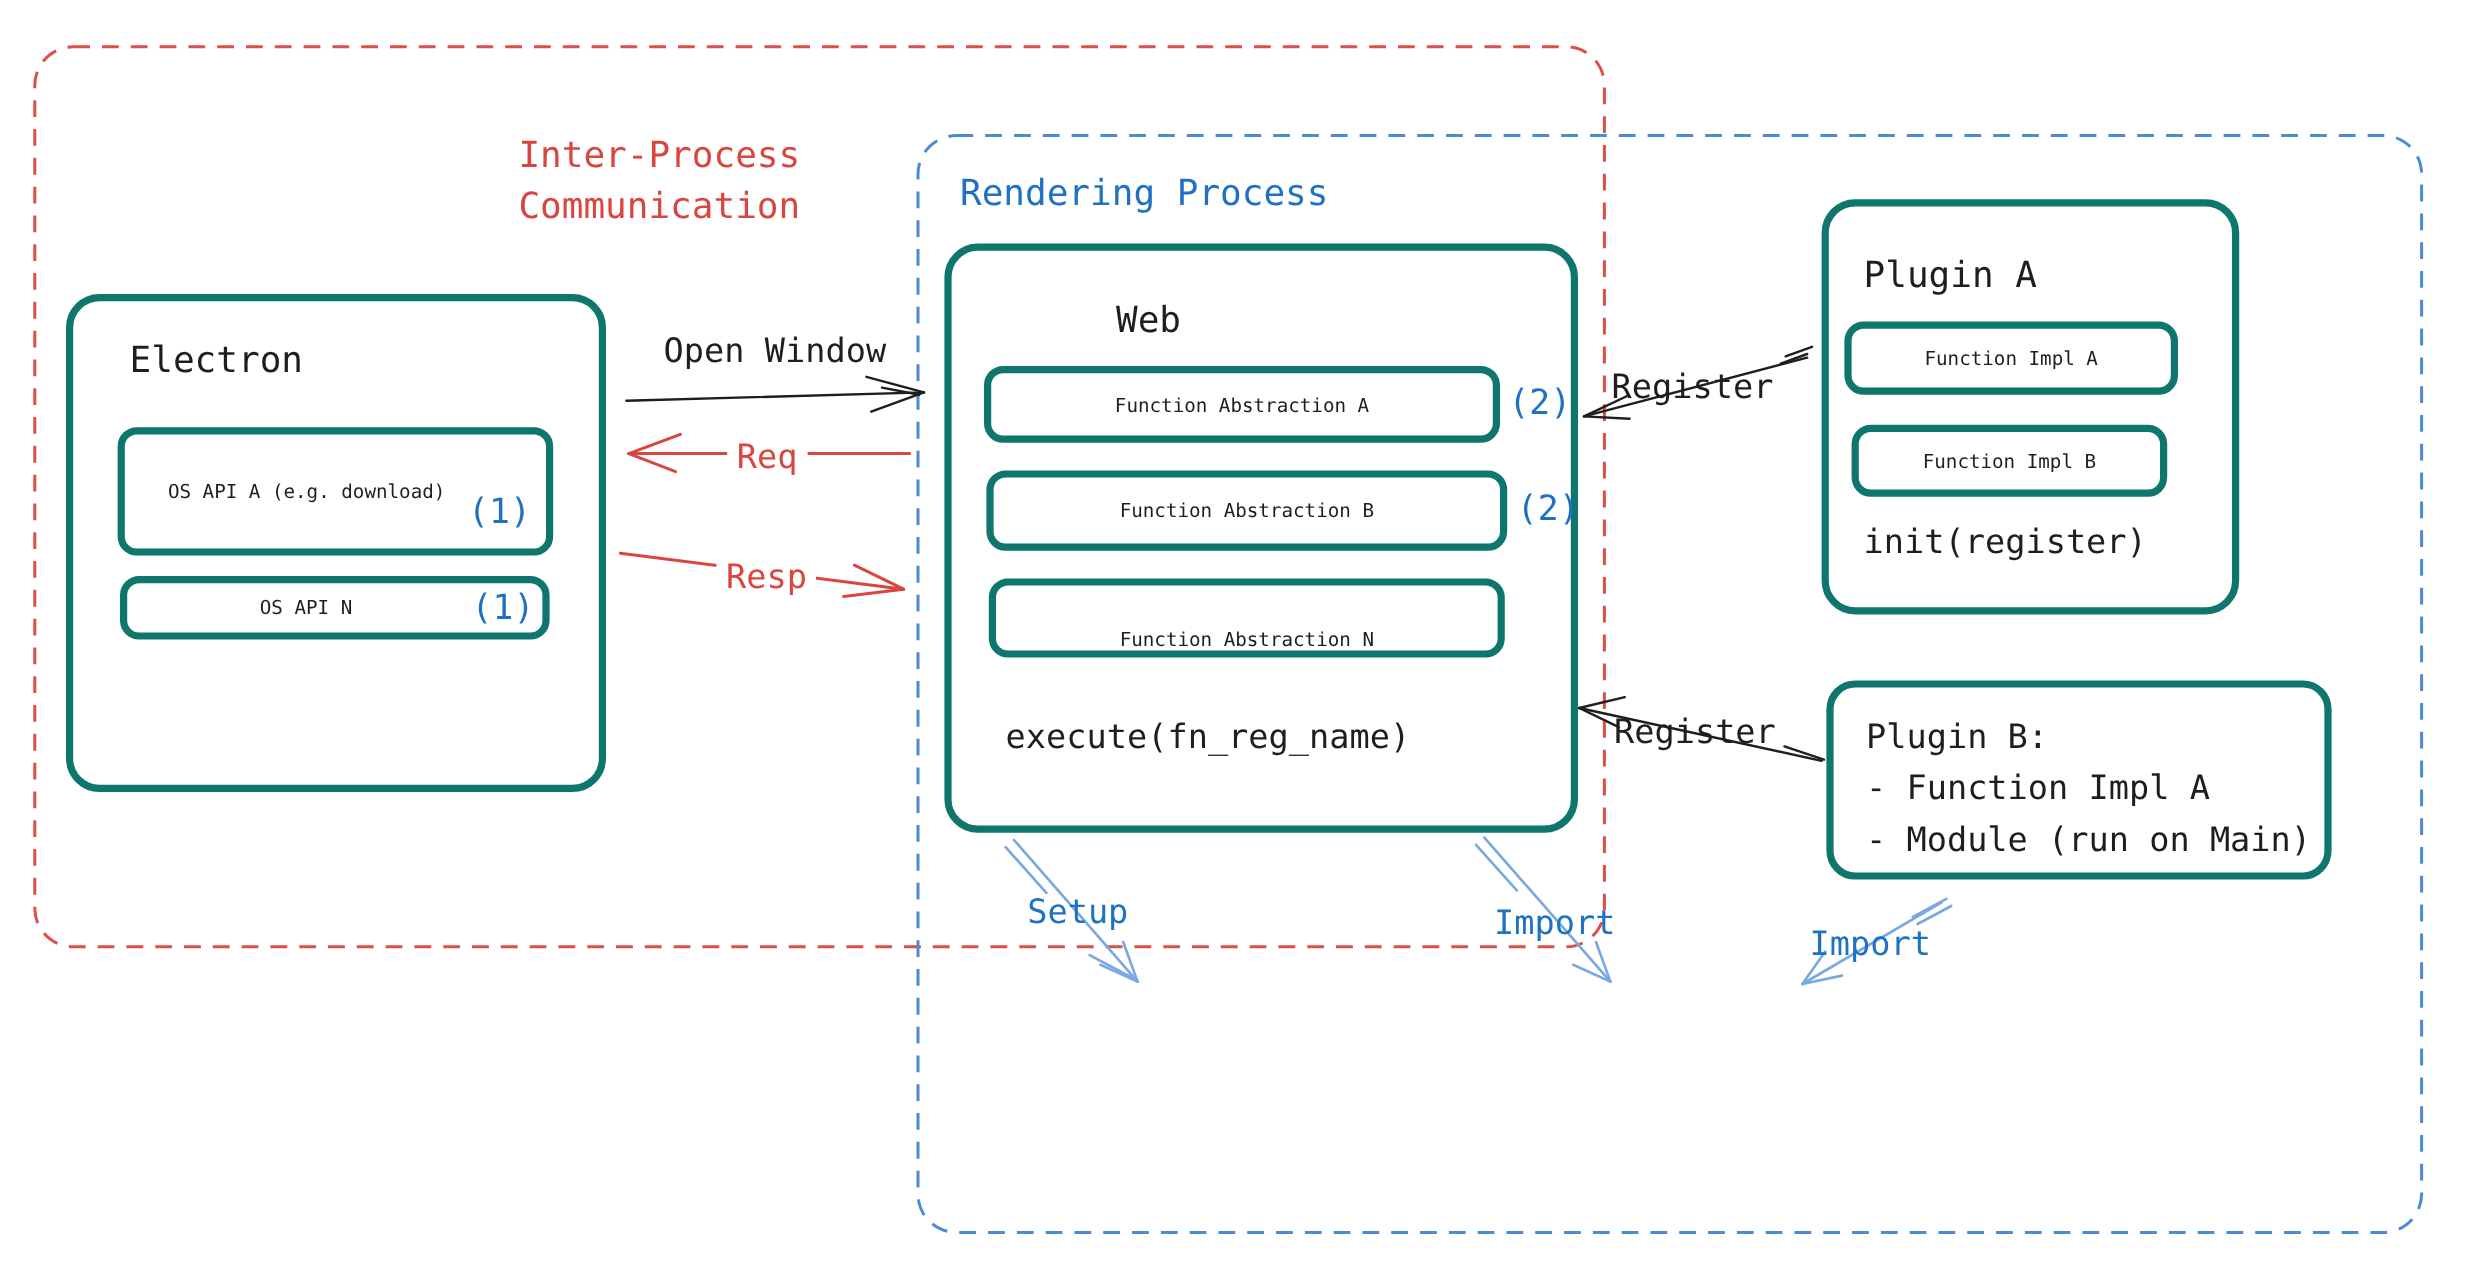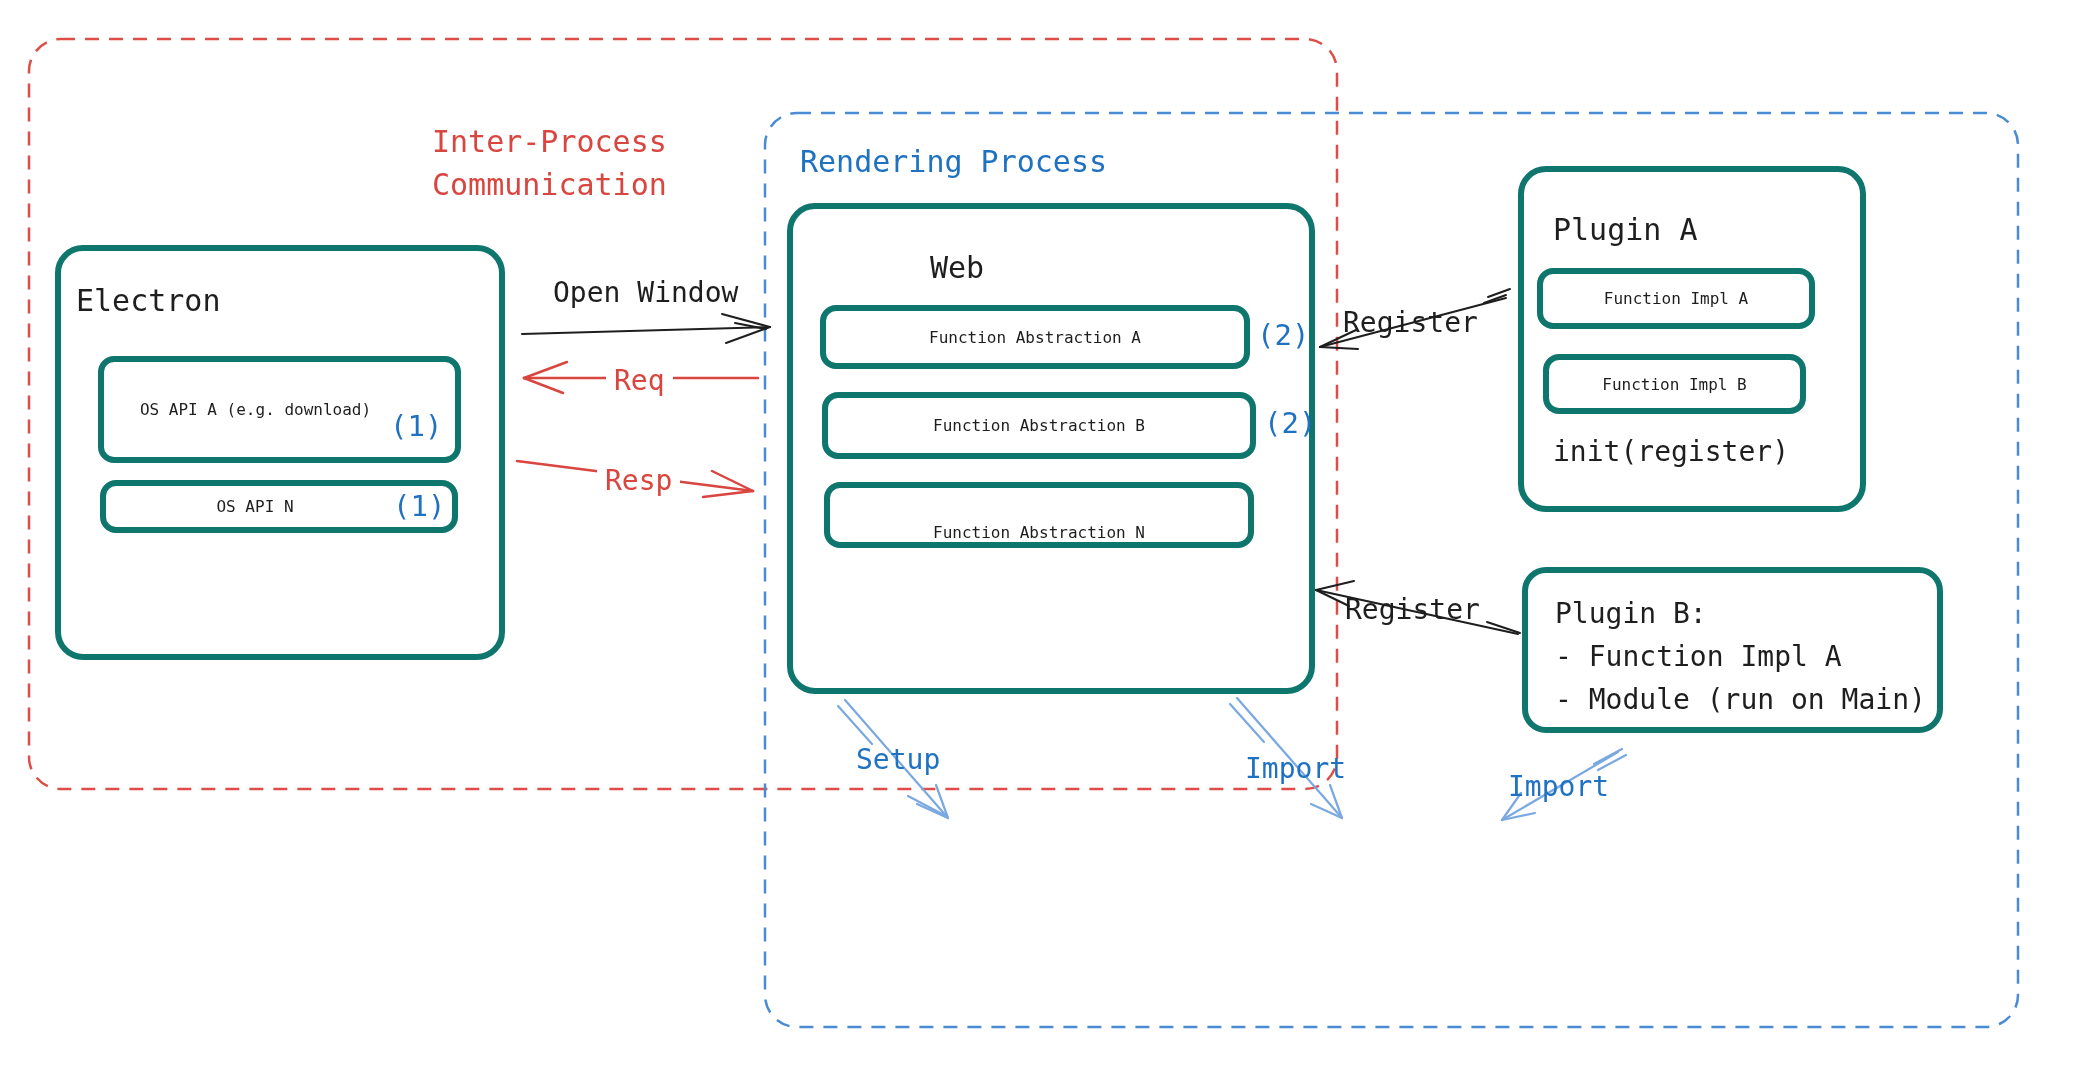--- a/index.html
+++ b/index.html
@@ -82,27 +82,27 @@
 
     <g stroke="#7aa8e0" stroke-width="2.2" fill="none" stroke-linecap="round">
       <path d="M1594,764 L1622,749"></path>
       <path d="M1598,770 L1626,755"></path>
       <path d="M1618,752 L1502,820"></path>
       <path d="M1502,820 L1521,793"></path>
       <path d="M1502,820 L1535,813"></path>
     </g>
   </svg>
 
-  <div class="label red title" style="left:432px;top:120px;line-height:43px;">Inter-Process
+  <div class="label red title" style="left:432px;top:108px;line-height:43px;">Inter-Process
 Communication</div>
 
   <div class="label blue title" style="left:800px;top:144px;">Rendering Process</div>
 
   <div class="sbox" style="left:55px;top:245px;width:450px;height:415px;"></div>
-  <div class="label title" style="left:76px;top:283px;">Electron</div>
+  <div class="label title" style="left:108px;top:283px;">Electron</div>
 
   <div class="sbox inner" style="left:98px;top:356px;width:363px;height:107px;">
     <span style="padding-right:48px;">OS API A (e.g.
 download)</span>
   </div>
   <div class="badge" style="left:390px;top:409px;">(1)</div>
 
   <div class="sbox inner" style="left:100px;top:480px;width:358px;height:53px;">
     <span style="padding-right:48px;">OS API N</span>
   </div>
@@ -122,20 +122,21 @@
 
   <div class="sbox inner" style="left:822px;top:392px;width:434px;height:67px;">
     <span>Function Abstraction B</span>
   </div>
   <div class="badge" style="left:1264px;top:406px;">(2)</div>
 
   <div class="sbox inner" style="left:824px;top:482px;width:430px;height:66px;align-items:flex-end;">
     <span>Function Abstraction N</span>
   </div>
 
+  <div class="label" style="left:838px;top:596px;">execute(fn_reg_name)</div>
 
   <div class="label" style="left:1343px;top:305px;">Register</div>
   <div class="label" style="left:1345px;top:592px;">Register</div>
 
   <div class="sbox" style="left:1518px;top:166px;width:348px;height:346px;"></div>
   <div class="label title" style="left:1553px;top:212px;">Plugin A</div>
 
   <div class="sbox inner" style="left:1537px;top:268px;width:278px;height:61px;">
     <span>Function Impl A</span>
   </div>

